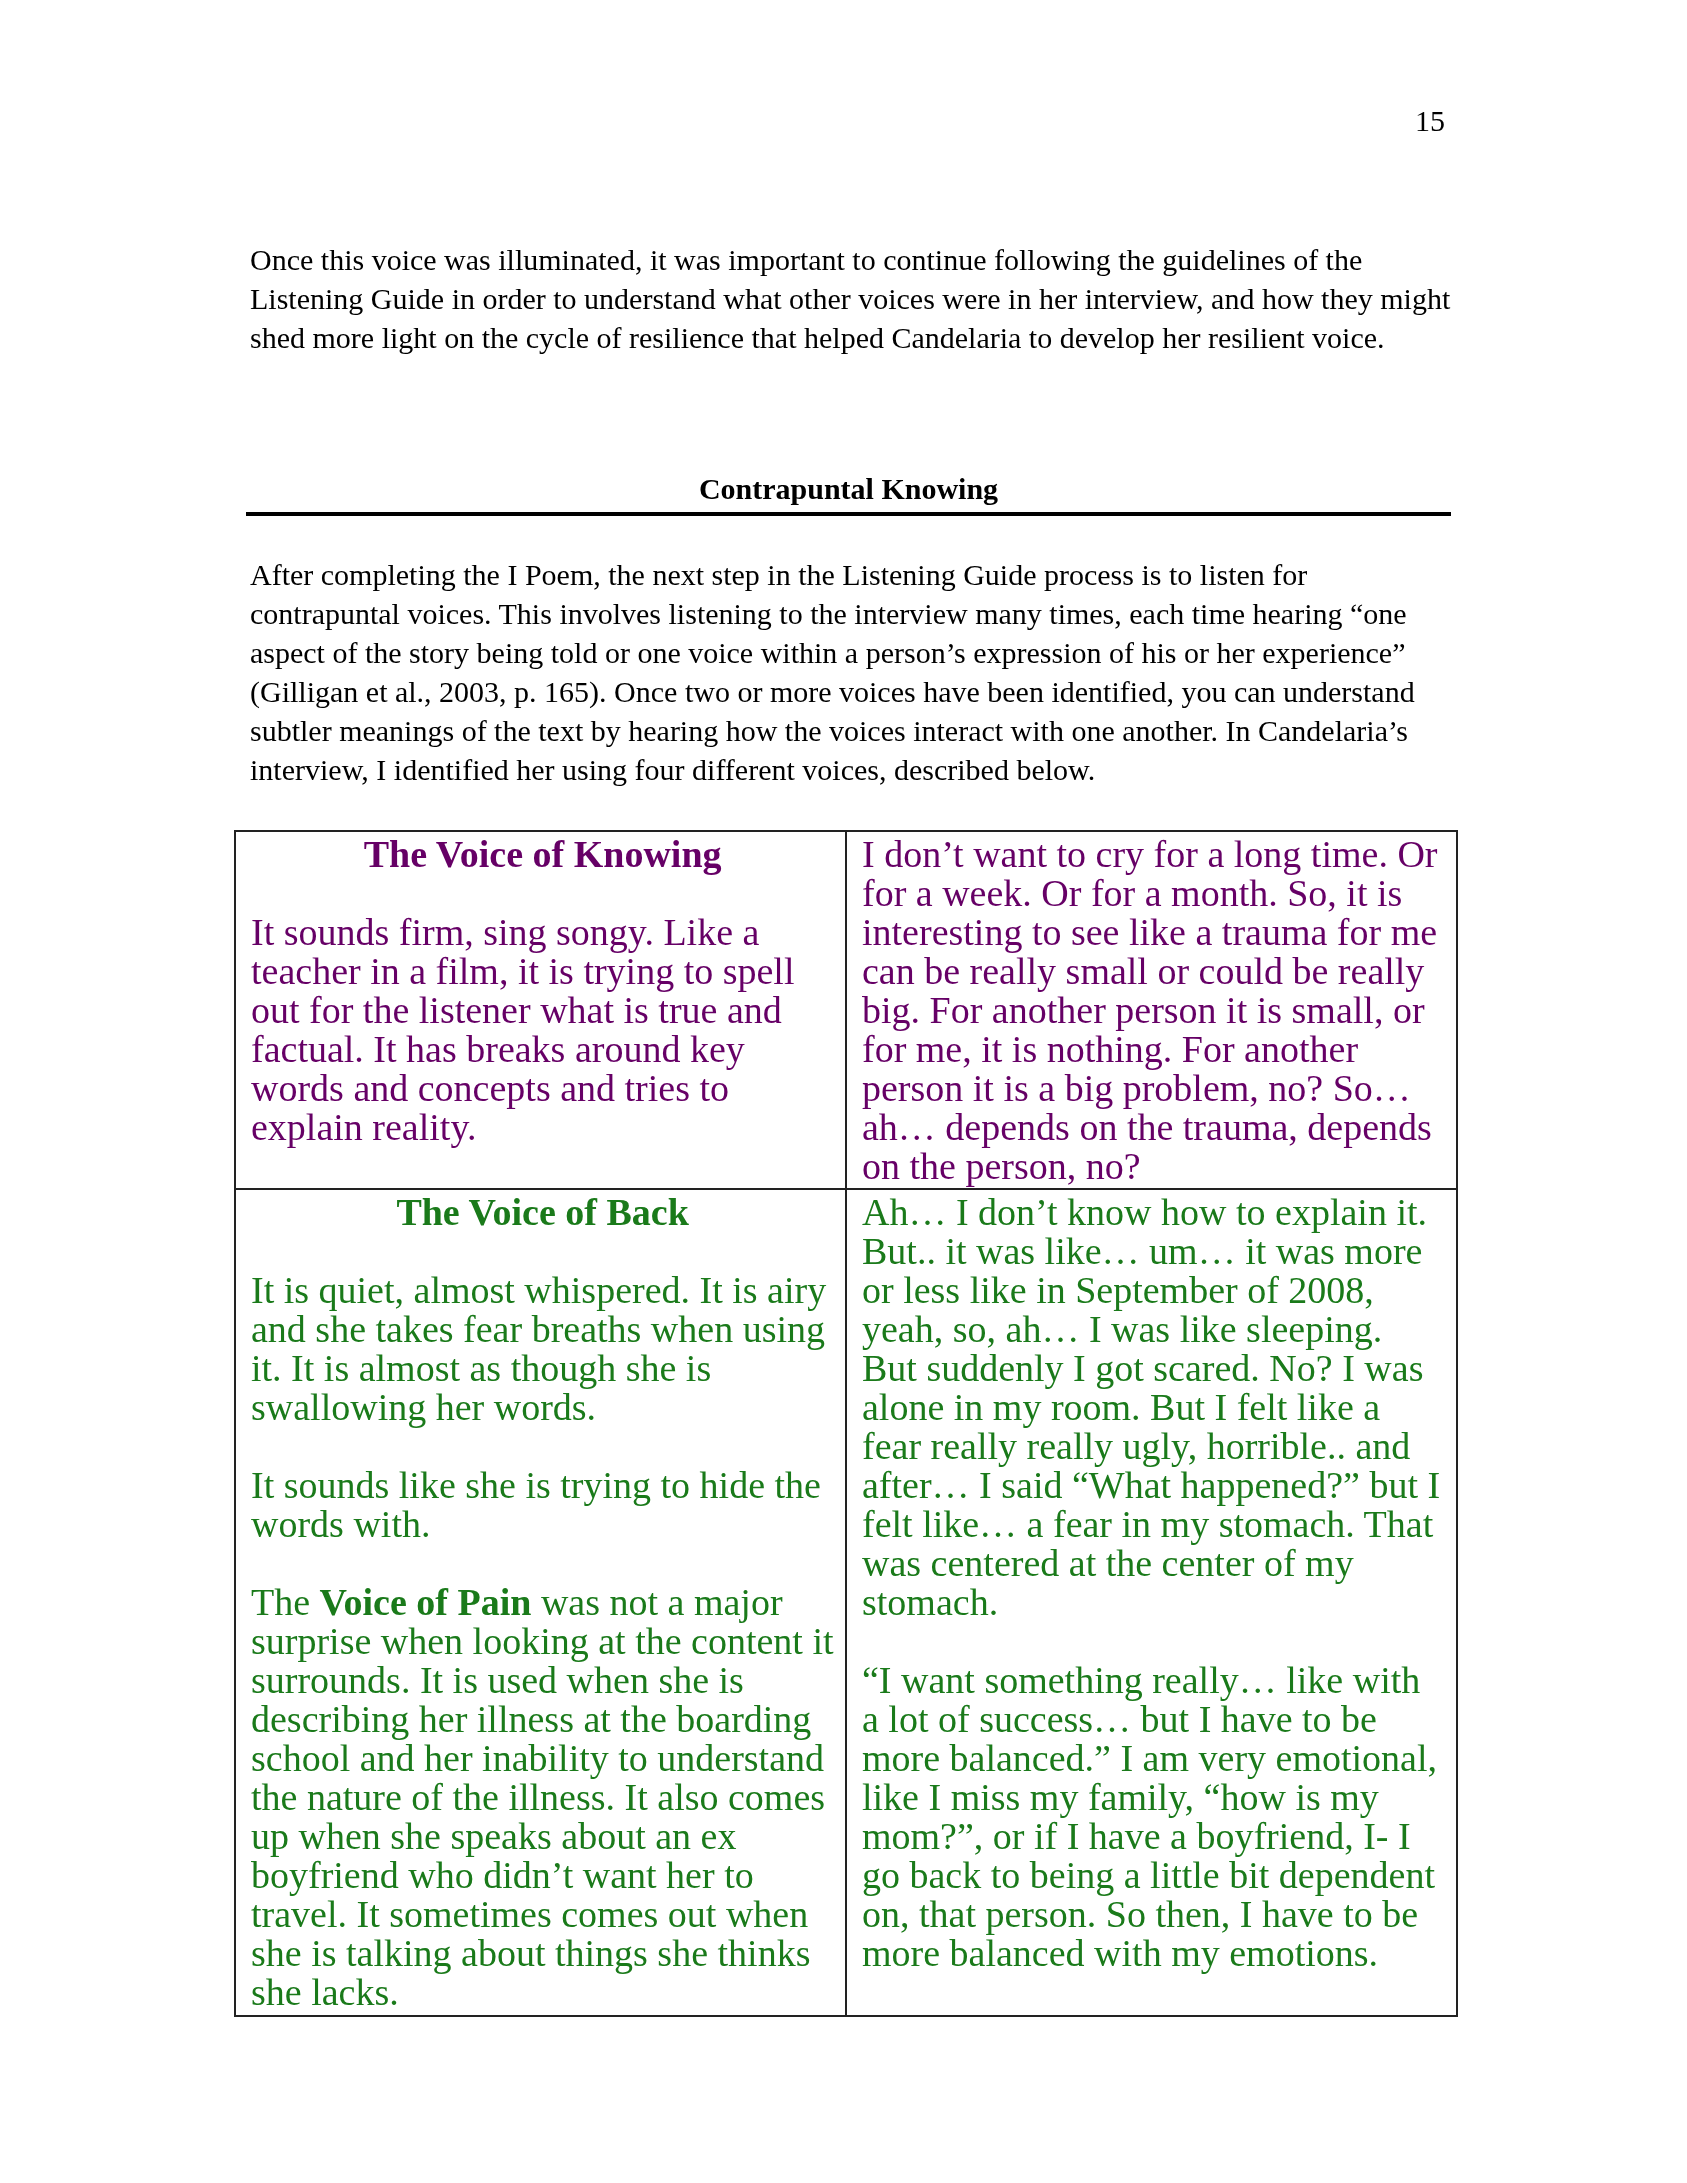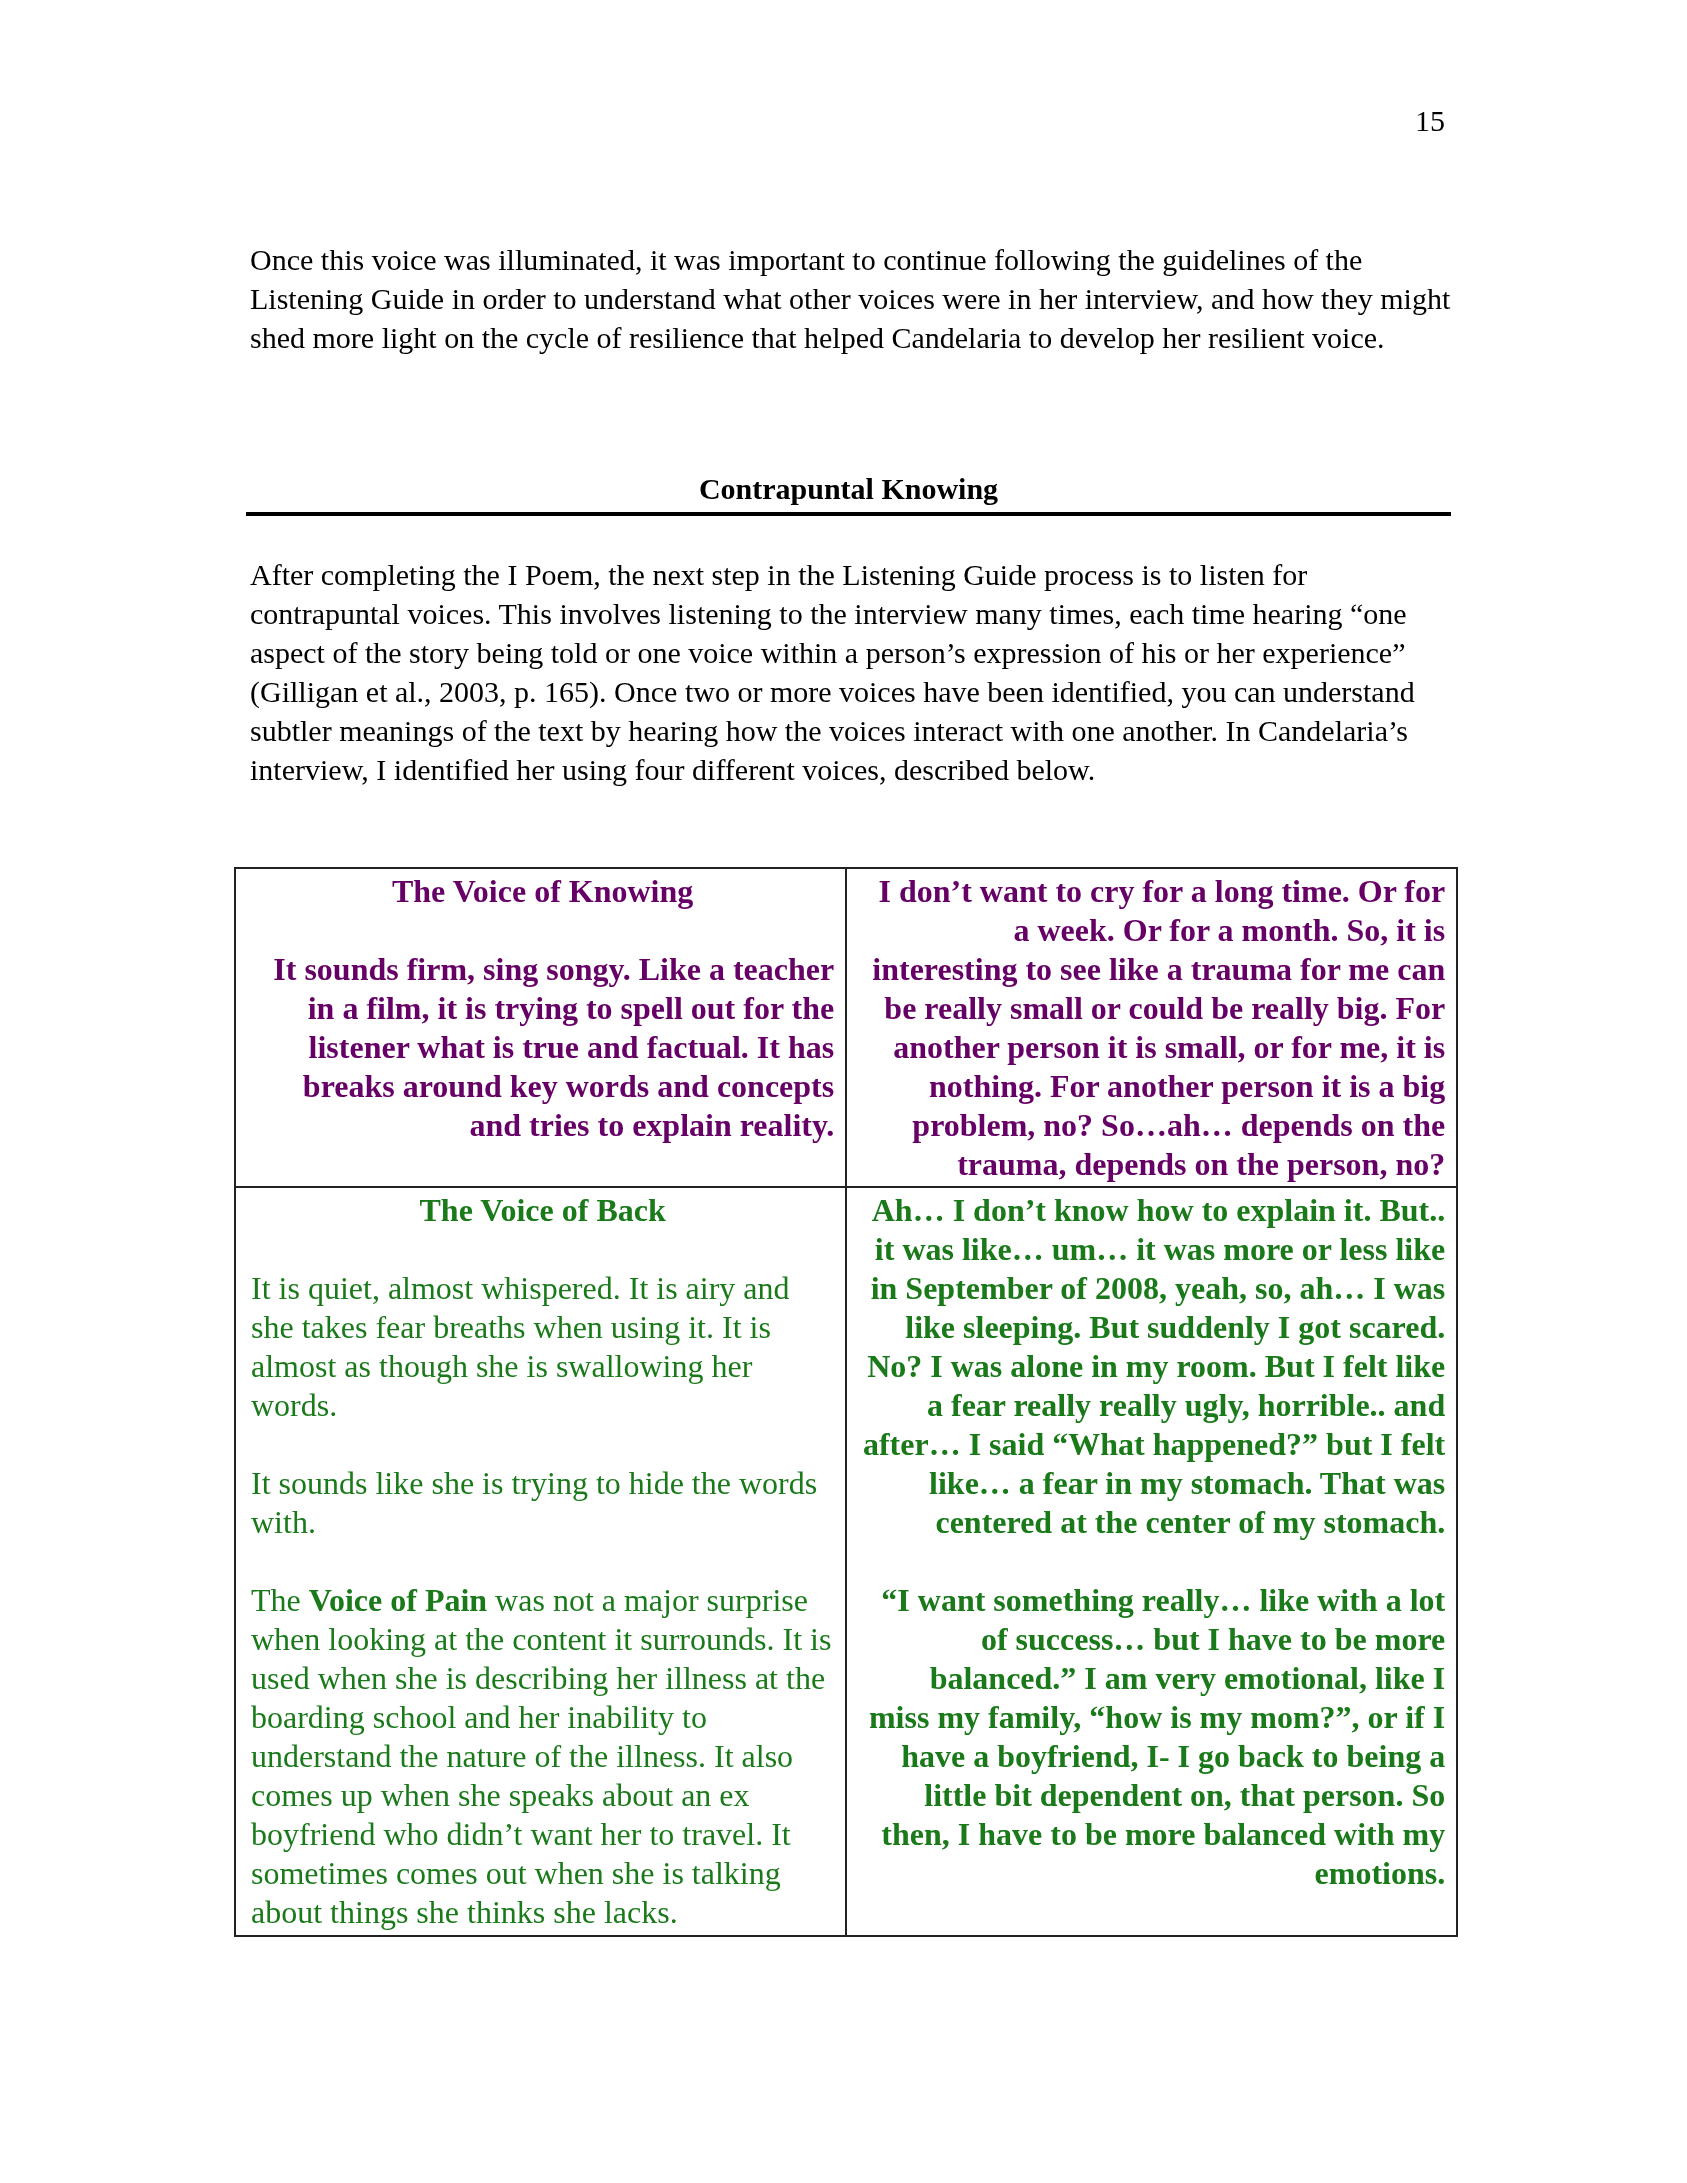--- a/index.html
+++ b/index.html
@@ -59,43 +59,43 @@
       position: absolute;
       left: 246px;
       top: 512px;
       width: 1205px;
       height: 4px;
       background: #000000;
     }
     table.voices-table {
       position: absolute;
       left: 234px;
-      top: 867px;
+      top: 830px;
       width: 1224px;
       border-collapse: collapse;
-      font-size: 32px;
+      font-size: 38px;
       line-height: 39px;
     }
     table.voices-table td {
       border: 2px solid #222222;
       vertical-align: top;
       padding: 2.7px 10.8px 2.7px 15px;
       width: 50%;
     }
     .knowing { color: #660066; }
     .pain { color: #1a7a1a; }
     .cell-title {
       font-weight: bold;
       text-align: center;
       margin: 0;
     }
     .cell-text {
       margin: 0;
     }
-    .center { text-align: right; font-weight: bold; }
+    .center { text-align: left; }
     .gap { height: 39px; }
     .row-knowing td { height: 305px; }
     .bold-inline { font-weight: bold; }
   </style>
 </head>
 <body>
 
 <div class="page-header">
   <span class="page-number">15</span>
 </div>

